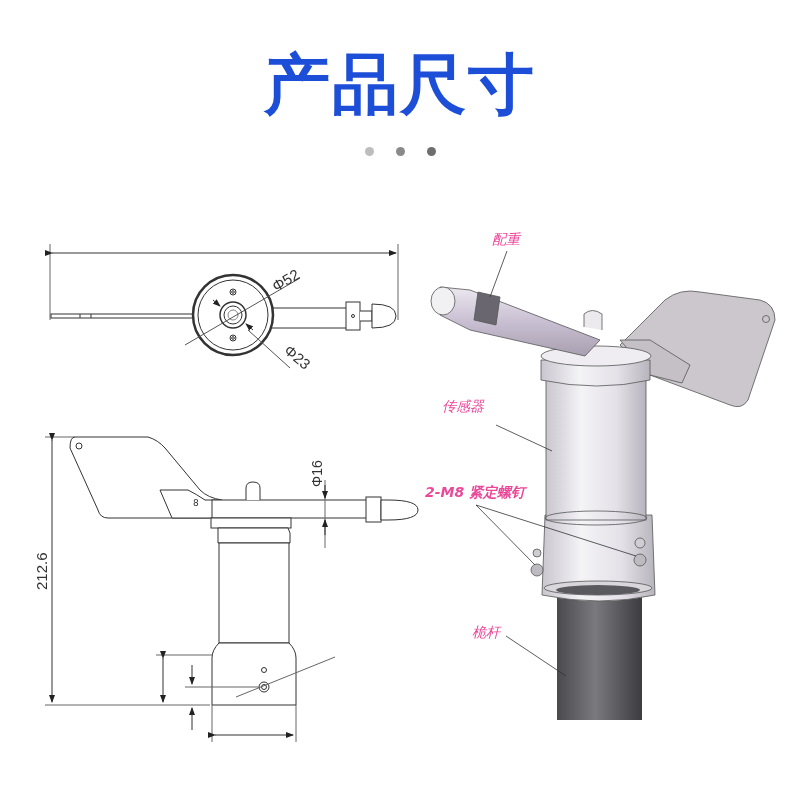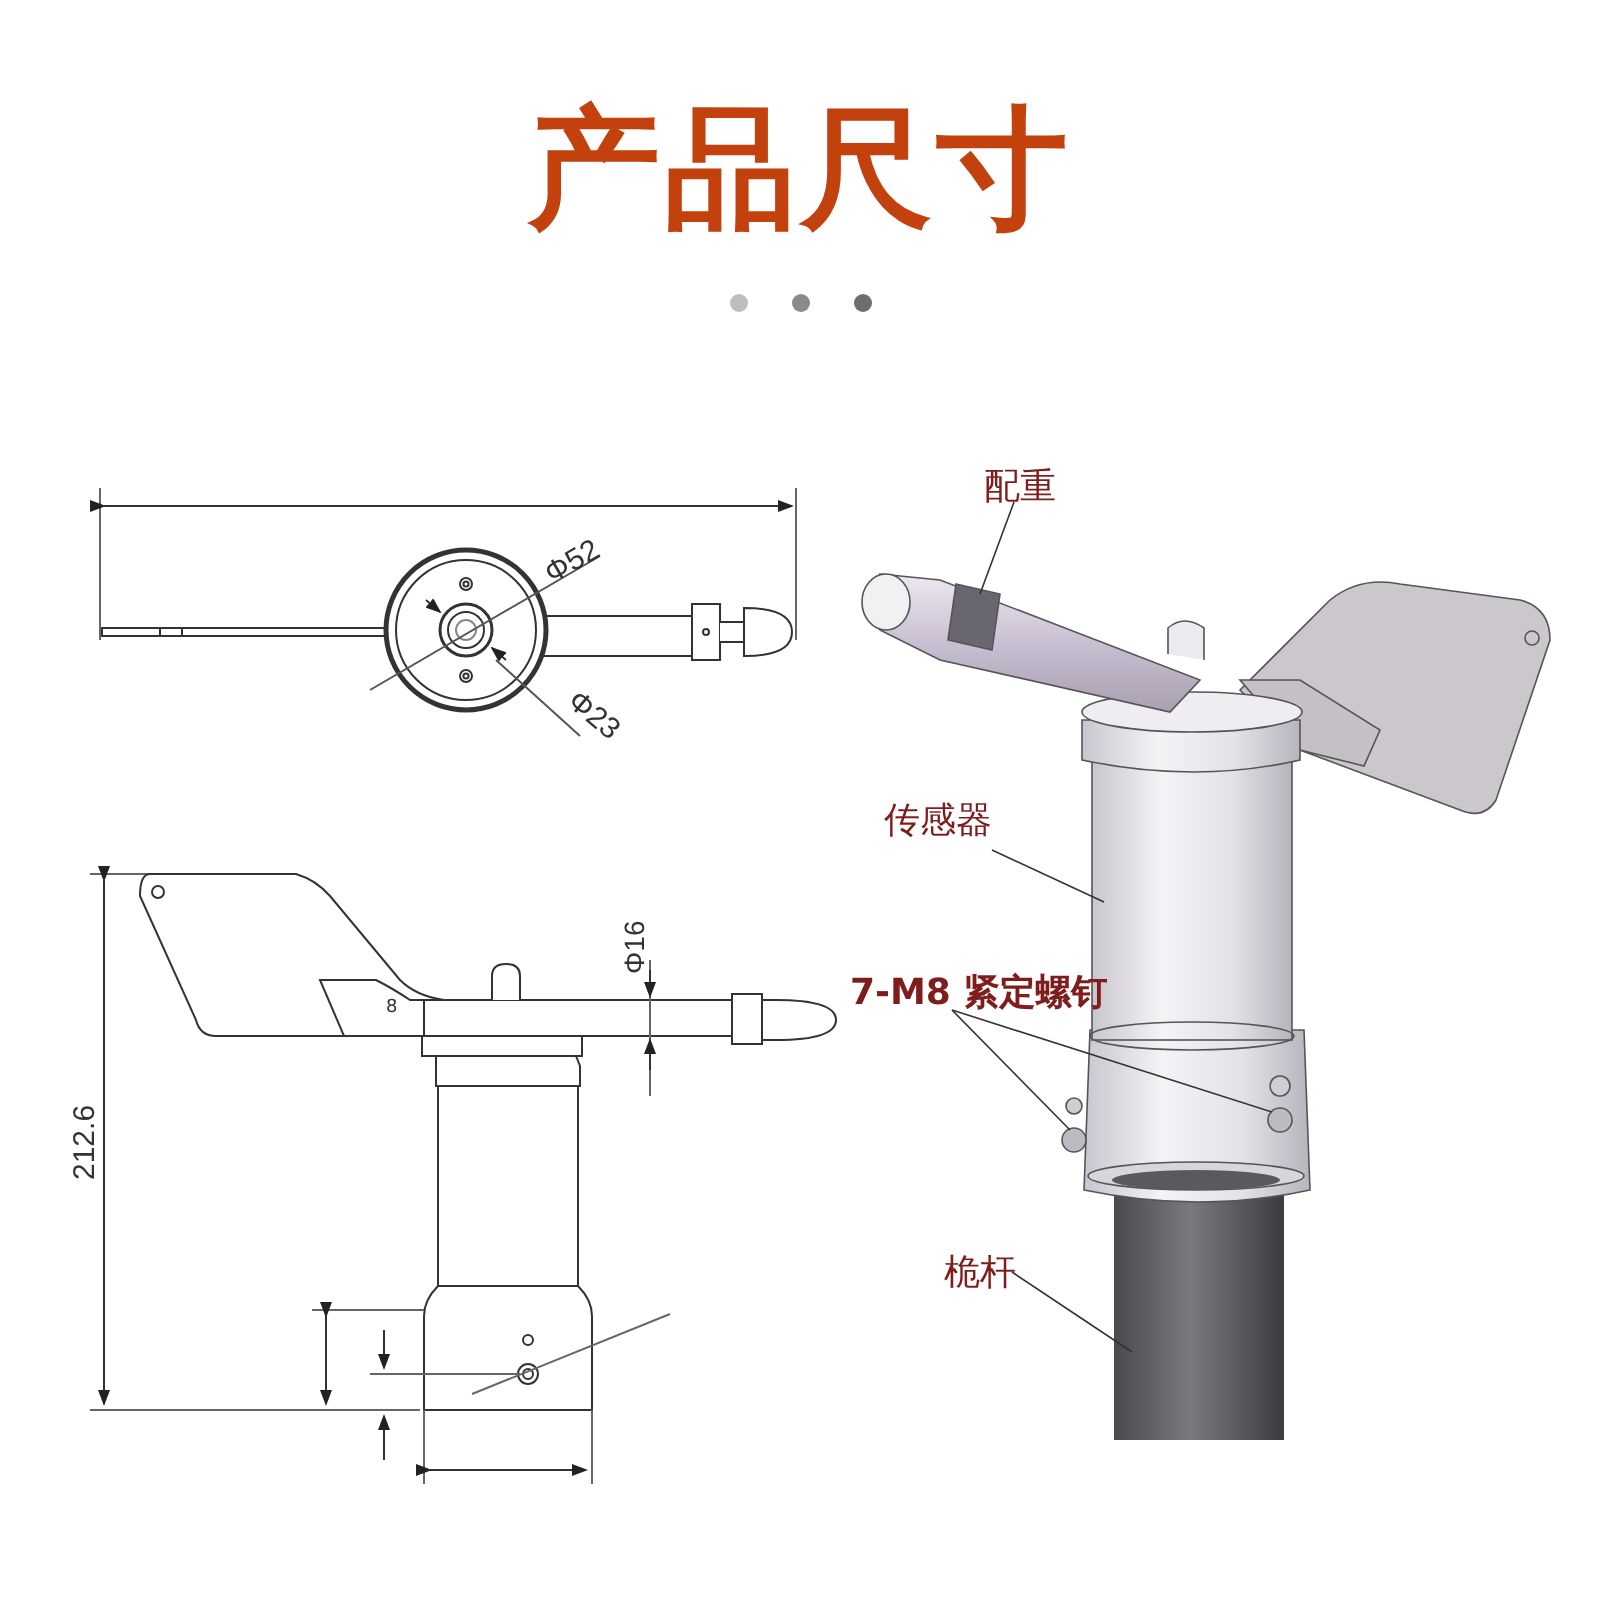--- a/index.html
+++ b/index.html
@@ -1,21 +1,21 @@
 <!DOCTYPE html>
 <html><head>
 <meta charset="utf-8">
 <style>
   html,body{margin:0;padding:0;background:#ffffff;}
   body{width:800px;height:800px;position:relative;overflow:hidden;font-family:"DejaVu Sans","Liberation Sans",sans-serif;}
-  .title{position:absolute;left:0;top:40px;width:800px;text-align:center;font-size:66px;font-weight:bold;color:#c2410c;letter-spacing:2px;line-height:90px;}
+  .title{position:absolute;left:0;top:40px;width:800px;text-align:center;font-size:66px;font-weight:bold;color:#1d4ed8;letter-spacing:2px;line-height:90px;}
   .dots{position:absolute;top:147px;left:0;width:800px;display:flex;justify-content:center;gap:22px;}
   .dot{width:9px;height:9px;border-radius:50%;}
   .canvas{position:absolute;left:0;top:0;}
-  .lbl{position:absolute;font-size:18px;color:#7f1d1d;font-family:"DejaVu Sans","Liberation Sans",sans-serif;white-space:nowrap;}
+  .lbl{position:absolute;font-size:14px;color:#ec4899;font-family:"DejaVu Sans","Liberation Sans",sans-serif;white-space:nowrap;font-style:italic;}
   .lbl.bold{font-weight:bold;}
 </style>
 </head>
 <body>
 
 <div class="title">产品尺寸</div>
 <div class="dots">
   <span class="dot" style="background:#bdbdbd"></span>
   <span class="dot" style="background:#8a8a8a"></span>
   <span class="dot" style="background:#6e6e6e"></span>
@@ -162,14 +162,14 @@
     <line x1="507" y1="251" x2="490" y2="297" stroke="#333"></line>
     <line x1="496" y1="425" x2="552" y2="451" stroke="#333"></line>
     <line x1="476" y1="505" x2="535" y2="565" stroke="#333"></line>
     <line x1="476" y1="505" x2="636" y2="556" stroke="#333"></line>
     <line x1="506" y1="636" x2="566" y2="676" stroke="#333"></line>
   </g>
 </svg>
 
 <div class="lbl" style="left:492px;top:231px;">配重</div>
 <div class="lbl" style="left:442px;top:398px;">传感器</div>
-<div class="lbl bold" style="left:425px;top:484px;">7-M8 紧定螺钉</div>
+<div class="lbl bold" style="left:425px;top:484px;">2-M8 紧定螺钉</div>
 <div class="lbl" style="left:472px;top:624px;">桅杆</div>
 
 </body></html>

